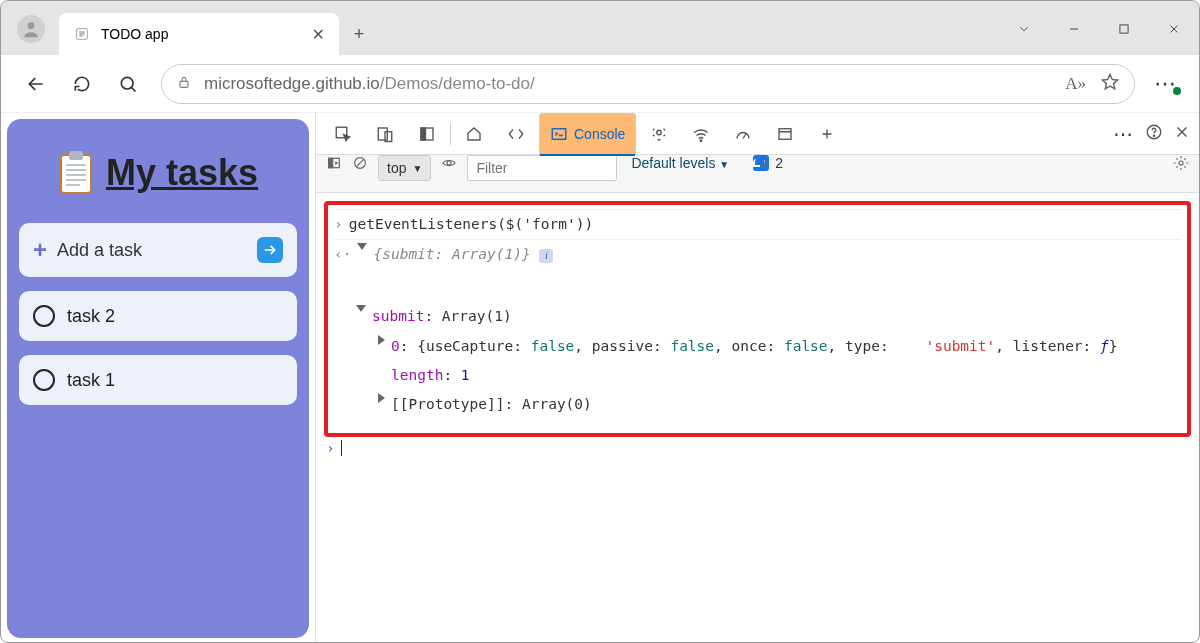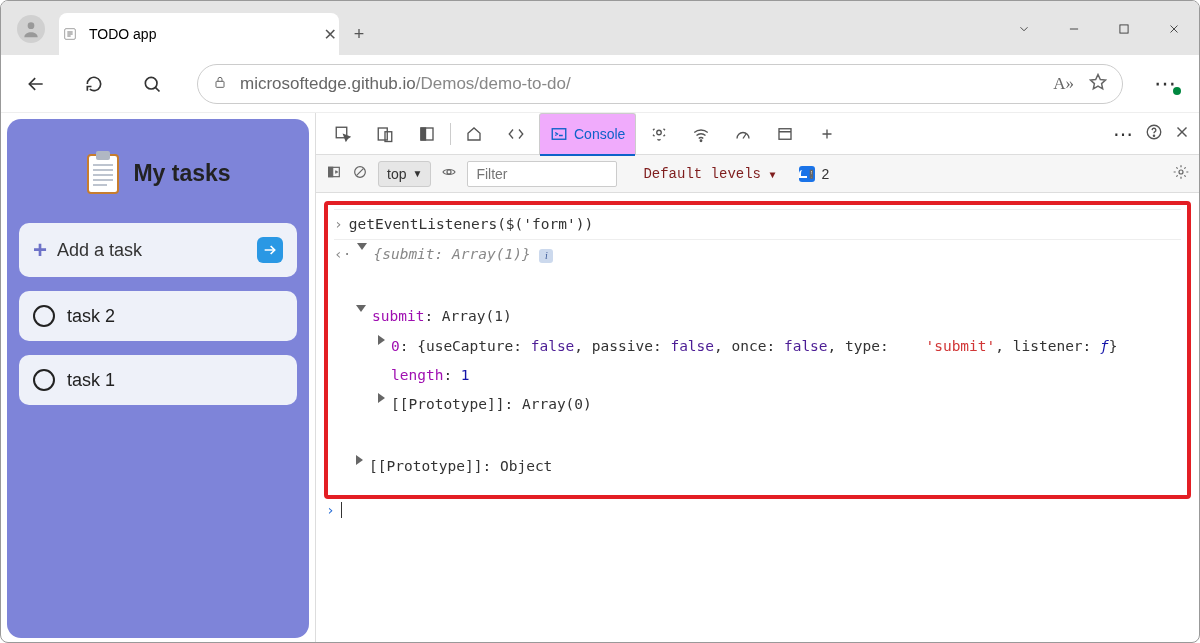--- a/index.html
+++ b/index.html
@@ -2,100 +2,100 @@
 <html><head>
 <meta charset="utf-8">
 <style>
   * { box-sizing: border-box; margin: 0; padding: 0; }
   body { font-family: "Segoe UI", Arial, sans-serif; background: #fff; width: 1200px; height: 643px; overflow: hidden; position: relative; border: 1px solid #999; border-radius: 8px; }
   
   
   .titlebar { display: flex; align-items: flex-end; height: 54px; background: #e5e5e5; padding-left: 10px; }
   .profile { width: 28px; height: 28px; border-radius: 50%; background: #d0d0d0; margin: 0 14px 12px 6px; display:flex; align-items:center; justify-content:center; }
   .profile svg { width: 20px; height:20px; fill:#999; }
-  .tab { display: flex; align-items: center; background: #fff; border-radius: 8px 8px 0 0; height: 42px; padding: 0 2px; gap: 10px; min-width: 280px; position: relative; margin-bottom:0;}
+  .tab { display: flex; align-items: center; background: #fff; border-radius: 8px 8px 0 0; height: 42px; padding: 0 14px; gap: 10px; min-width: 280px; position: relative; margin-bottom:0;}
   .tab .favicon { width:18px; height:18px; display:flex; align-items:center; justify-content:center;}
   .tab .favicon svg { width:16px; height:16px; }
   .tab-title { font-size: 14px; flex: 1; }
   .tab-close { font-size: 16px; color:#555; }
   .newtab { width:40px; display:flex; align-items:center; justify-content:center; height:42px; font-size:18px; color:#555; }
   .win-controls { display: flex; margin-left: auto; height: 40px; align-items: center; margin-bottom:6px; }
   .win-controls > div { width: 50px; text-align: center; font-size: 14px; display:flex; align-items:center; justify-content:center;}
   .win-controls svg { width:14px; height:14px; stroke:#333; stroke-width:1.5; fill:none; }
   
   
-  .toolbar { display: flex; align-items: center; height: 58px; background:#fff; padding: 0 14px; gap: 16px; border-bottom:1px solid #eee;}
+  .toolbar { display: flex; align-items: center; height: 58px; background:#fff; padding: 0 14px; gap: 4px; border-bottom:1px solid #eee;}
   .tool-btn { width:42px; height:42px; display:flex; align-items:center; justify-content:center; border-radius:6px;}
   .tool-btn svg { width:20px; height:20px; stroke:#333; stroke-width:2; fill:none; }
   .address { flex:1; display:flex; align-items:center; height:40px; border:1px solid #ccc; border-radius:20px; padding:0 14px; gap:12px; margin:0 8px; background:#fff;}
   .lock svg { width:16px; height:16px; stroke:#666; fill:none; stroke-width:1.5;}
   .url { font-size:17px; color:#666; }
   .url .gray { color:#888; }
   .address-right { margin-left:auto; display:flex; gap:14px; align-items:center;}
   .address-right span { font-size:15px; color:#666; font-family: "Segoe UI"; }
   .more-btn { width:38px; display:flex; align-items:center; justify-content:center; position:relative;}
   .more-btn .dots { font-size:22px; letter-spacing:2px; color:#333;}
   .more-btn .dot-badge { width:8px; height:8px; background:#00873f; border-radius:50%; position:absolute; top:16px; right:4px;}
   
   
   .content { display:flex; height: calc(643px - 54px - 58px); }
   
   
   .todo-panel { width: 302px; background:#7e84d9; border-radius:14px; margin:6px; padding: 12px; display:flex; flex-direction:column; gap:14px; }
   .todo-header { display:flex; align-items:center; gap:12px; justify-content:center; padding:20px 0 14px 0;}
   .clipboard { width:36px; height:44px; }
-  .todo-title { font-size:23px; font-weight:800; color:#222; }
+  .todo-title { font-size:36px; font-weight:800; color:#222;text-decoration:underline; }
   .add-task { background:#eef1f9; border-radius:10px; height:54px; display:flex; align-items:center; padding:0 14px; gap:10px; font-size:18px; color:#333;}
   .add-task .plus { font-size:24px; font-weight:700; color:#6d72c8;}
   .add-task .arrow { margin-left:auto; width:26px; height:26px; background:#2a98e4; border-radius:6px; display:flex; align-items:center; justify-content:center;}
   .add-task .arrow svg { width:16px; height:16px; stroke:#fff; fill:none; stroke-width:2.5;}
   .section-label { text-align:center; font-size:18px; color:#222; margin-top:6px;}
   .task-card { background:#eef1f9; border-radius:10px; height:50px; display:flex; align-items:center; padding:0 14px; gap:12px; font-size:18px; color:#222;}
   .task-card .circle { width:22px; height:22px; border:2.5px solid #222; border-radius:50%; }
   
   
   .devtools { flex:1; display:flex; flex-direction:column; border-left:1px solid #ddd;}
   .dt-tabs { height:42px; border-bottom:1px solid #ddd; display:flex; align-items:center; padding:0 8px; gap:4px; background:#fff;}
   .dt-tab { padding:0 10px; height:42px; display:flex; align-items:center; justify-content:center; position:relative;}
   .dt-tab svg { width:18px; height:18px; stroke:#555; fill:none; stroke-width:1.8;}
-  .dt-tab.active { border:1px solid #ccc; border-bottom:none; border-radius:3px 3px 0 0; background:#f0abfc; color:#0d62c9;}
+  .dt-tab.active { border:1px solid #ccc; border-bottom:none; border-radius:3px 3px 0 0; background:#fdba74; color:#0d62c9;}
   .dt-tab.active svg { stroke:#0d62c9;}
   .dt-tab .dt-label { font-size:14px; margin-left:6px; color:#444;}
   .dt-tab.active .dt-label { color:#0d62c9;}
   .dt-underline { position:absolute; bottom:-1px; left:0; right:0; height:2px; background:#0d62c9;}
   .dt-right { margin-left:auto; display:flex; gap:10px; align-items:center;}
   .dt-right .dots { font-size:20px; letter-spacing:2px; color:#333;}
   .dt-right svg { width:18px; height:18px; stroke:#555; fill:none; stroke-width:1.8;}
   .dt-divider { width:1px; height:22px; background:#ccc;}
   
-  .dt-sub { height:38px; background:#f6f6f6; border-bottom:1px solid #ddd; display:flex; align-items:center; padding:0 10px; gap:10px;}
+  .dt-sub { height:38px; background:#f6f6f6; border-bottom:1px solid #ddd; display:flex; align-items:flex-start; padding:0 10px; gap:10px;}
   .dt-sub svg { width:16px; height:16px; stroke:#666; fill:none; stroke-width:1.8;}
   .context-sel { background:#e6e6e6; border:1px solid #ccc; border-radius:3px; padding:4px 8px; font-size:14px; display:flex; align-items:center; gap:6px; color:#333;}
   .filter-input { border:1px solid #ccc; border-radius:2px; height:26px; padding:0 8px; font-size:14px; width:150px; background:#fff;}
-  .levels { font-size:14px; color:#7f1d1d; margin-left:16px;font-family:Liberation Mono, monospace;}
+  .levels { font-size:14px; color:#0c4a6e; margin-left:4px;}
   .issues { display:flex; align-items:center; gap:6px; margin-left:14px;}
   .issue-icon { width:16px; height:16px; background:#1a73e8; border-radius:3px; display:flex; align-items:center; justify-content:center;}
   .issue-icon::before { content:""; width:6px; height:6px; border:2px solid #fff; border-top:none; border-right:none; border-radius:50% 0 0 0; transform: rotate(0deg);}
   .issue-icon svg { width:10px; height:10px; fill:#fff;}
   .dt-sub-right { margin-left:auto;}
   
   .console-body { flex:1; padding:8px; font-family: Consolas, monospace; font-size:14.5px; position:relative;}
   .highlight-box { border:4px solid #e31e24; border-radius:4px; padding:4px 6px 14px 6px;}
   .console-line { display:flex; gap:6px; padding:3px 0; line-height:1.6; align-items:flex-start;}
   .console-line.bordered { border-top:1px solid #eee; border-bottom:1px solid #eee;}
   .prompt-in { color:#888;}
   .prompt-out { color:#888;}
   .arrow-tri { display:inline-block; width:0; height:0; vertical-align:middle;}
   .tri-right { border-top:5px solid transparent; border-bottom:5px solid transparent; border-left:7px solid #666;}
   .tri-down { border-left:5px solid transparent; border-right:5px solid transparent; border-top:7px solid #666; }
   .code { color:#333;}
   .code .str { color:#d13636;margin-left:28px;}
   .code .key { color:#9f0fb1;}
   .code .num { color:#1414a8;}
-  .code .bool { color:#4c1d95;}
+  .code .bool { color:#0f766e;}
   .code .ital { font-style:italic; color:#888;}
   .code .fn { font-style:italic; color:#1414a8;}
   .info-i { display:inline-flex; width:14px; height:14px; background:#ccd9ed; border-radius:3px; align-items:center; justify-content:center; font-size:10px; color:#3b5998; font-style:italic; font-family:Georgia;}
   .indent1 { padding-left:22px;margin-top:33px;}
   .indent2 { padding-left:44px;}
   .cursor-line { display:flex; gap:6px; padding:3px 2px; align-items:center;}
   .blink-cursor { width:1px; height:16px; background:#333;}
 </style>
 </head>
 <body>
@@ -356,24 +356,20 @@
           <span class="code"><span class="key">0</span>: <span>{useCapture: </span><span class="bool">false</span>, <span>passive</span>: <span class="bool">false</span>, <span>once</span>: <span class="bool">false</span>, <span>type</span>: <span class="str">'submit'</span>, <span>listener</span>: <span class="fn">ƒ</span>}</span>
         </div>
         <div class="console-line indent2">
           <span style="width:7px;"></span>
           <span class="code"><span class="key">length</span>: <span class="num">1</span></span>
         </div>
         <div class="console-line indent2">
           <span class="arrow-tri tri-right"></span>
           <span class="code"><span>[[Prototype]]</span>: <span>Array(0)</span></span>
         </div>
-        <div class="console-line indent1">
-          <span class="arrow-tri tri-right"></span>
-          <span class="code"><span>[[Prototype]]</span>: <span>Object</span></span>
-        </div>
       </div>
       <div class="cursor-line">
         <span style="color:#2a6fd6;">›</span>
           <span class="blink-cursor"></span>
       </div>
     </div>
   </div>
 </div>
 
 </body></html>

